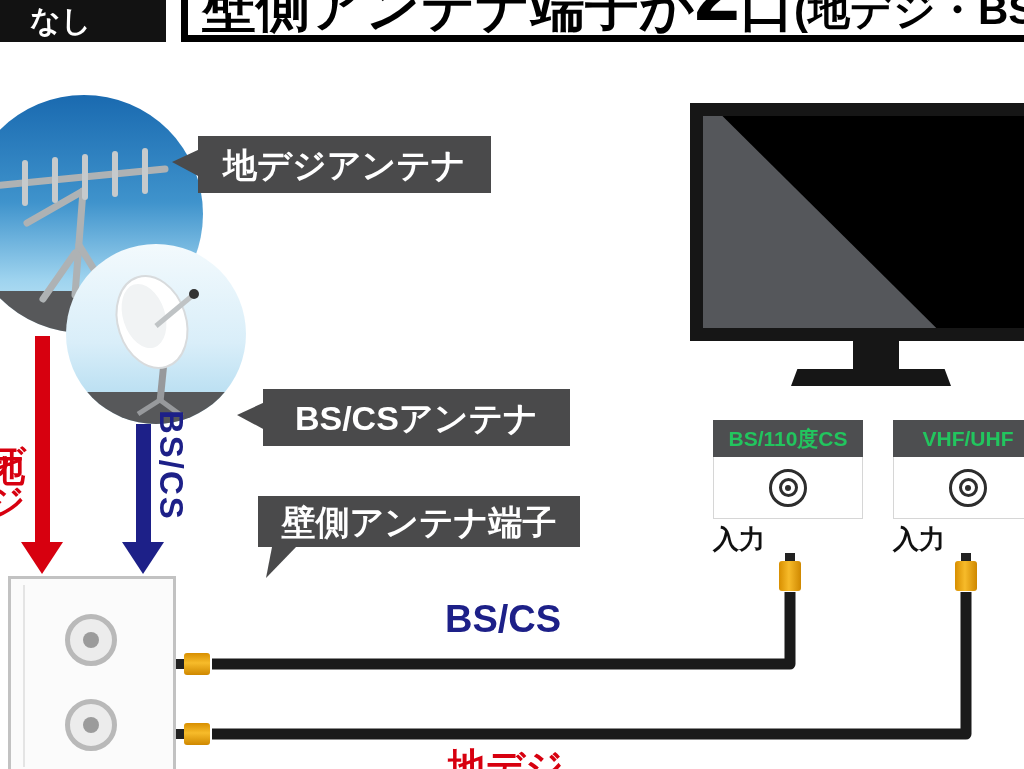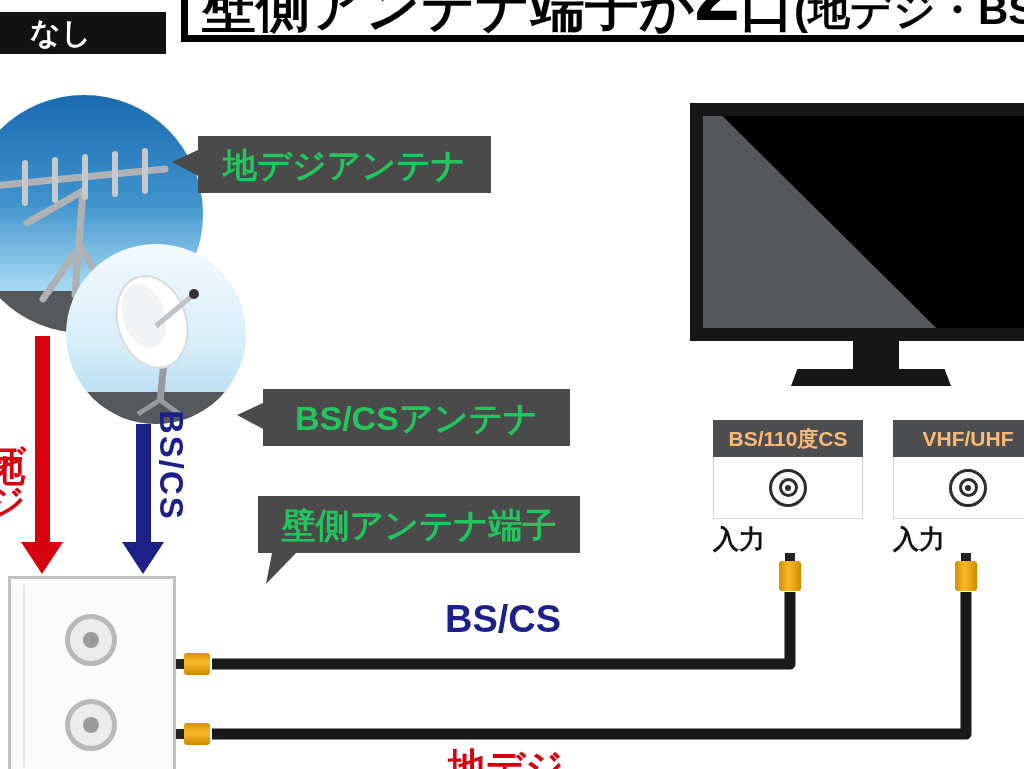--- a/index.html
+++ b/index.html
@@ -6,21 +6,21 @@
   .canvas{
     position:relative;width:1024px;height:769px;background:#ffffff;
     overflow:hidden;font-family:"Liberation Sans","DejaVu Sans",sans-serif;
   }
   .abs{position:absolute;}
 
   
   .badge{
     left:0;top:0;width:166px;height:42px;background:#121212;color:#fff;
     font-size:30px;font-weight:bold;display:flex;align-items:center;
-    padding-left:30px;box-sizing:border-box;margin-top:12px;
+    padding-left:30px;box-sizing:border-box;
   }
   .title-box{
     left:181px;top:-74px;width:900px;height:116px;background:#fff;
     border:7px solid #000;box-sizing:border-box;display:flex;
     align-items:flex-end;padding:0 0 2px 14px;overflow:hidden;white-space:nowrap;
   }
   .title-box .t-main{font-size:54px;font-weight:bold;color:#000;line-height:1;}
   .title-box .t-num{font-size:82px;font-weight:bold;color:#000;line-height:1;}
   .title-box .t-note{font-size:42px;font-weight:bold;color:#000;line-height:1.1;}
 
@@ -31,48 +31,48 @@
     background:linear-gradient(180deg,#1a6ab0 0%,#3f93cc 45%,#9fd4ef 78%,#cdeaf8 100%);
   }
   .circle-dish{
     left:66px;top:244px;width:180px;height:180px;
     background:linear-gradient(180deg,#f3fafd 0%,#d9eef9 55%,#a9d7ee 100%);
   }
   .circle svg{position:absolute;left:0;top:0;width:100%;height:100%;}
 
   
   .callout{
-    background:#4a4a4b;color:#22c55e;font-weight:bold;font-size:34px;
+    background:#4a4a4b;color:#ffffff;font-weight:bold;font-size:34px;
     display:flex;align-items:center;justify-content:center;line-height:1;
   }
   .ptr{position:absolute;width:0;height:0;}
   .ptr-left{left:-26px;top:13px;border-top:13px solid transparent;
     border-bottom:15px solid transparent;border-right:28px solid #4a4a4b;}
   .ptr-right{right:-28px;top:15px;border-top:13px solid transparent;
     border-bottom:15px solid transparent;border-left:30px solid #4a4a4b;}
   .ptr-bl{left:8px;bottom:-31px;width:40px;height:33px;background:#4a4a4b;
     clip-path:polygon(0 100%,16% 0,80% 0);border:none;}
   .co-terr{left:198px;top:136px;width:293px;height:57px;}
   .co-bscs{left:263px;top:389px;width:307px;height:57px;}
   .co-tv{left:505px;top:231px;width:136px;height:57px;}
-  .co-wall{left:258px;top:496px;width:322px;height:57px;}
+  .co-wall{left:258px;top:496px;width:322px;height:51px;}
 
   
   .tv-bezel{left:690px;top:103px;width:350px;height:238px;background:#161616;}
   .tv-screen{left:13px;top:13px;width:324px;height:212px;background:#55575b;
     position:absolute;overflow:hidden;}
   .tv-glare{position:absolute;inset:0;background:#000;
     clip-path:polygon(6% 0,100% 0,100% 100%,72% 100%);}
   .tv-neck{left:853px;top:341px;width:46px;height:29px;background:#161616;}
   .tv-base{left:791px;top:369px;width:160px;height:17px;background:#161616;
     clip-path:polygon(4% 0,96% 0,100% 100%,0 100%);}
 
   
   .input-box{width:150px;}
-  .input-head{height:37px;background:#4d4e50;color:#fdba74;font-size:21px;
+  .input-head{height:37px;background:#4d4e50;color:#22c55e;font-size:21px;
     font-weight:bold;display:flex;align-items:center;justify-content:center;}
   .input-body{height:62px;background:#fff;border:1px solid #d6d6d6;border-top:none;
     box-sizing:border-box;display:flex;align-items:center;justify-content:center;}
   .coax{width:38px;height:38px;border-radius:50%;border:3px solid #2d2d2d;
     display:flex;align-items:center;justify-content:center;background:#fff;box-sizing:border-box;}
   .coax-mid{width:19px;height:19px;border-radius:50%;border:3px solid #2d2d2d;
     display:flex;align-items:center;justify-content:center;box-sizing:border-box;}
   .coax-dot{width:6px;height:6px;border-radius:50%;background:#2d2d2d;}
   .port-label{width:150px;text-align:left;font-size:26px;font-weight:bold;color:#101010;}
 

